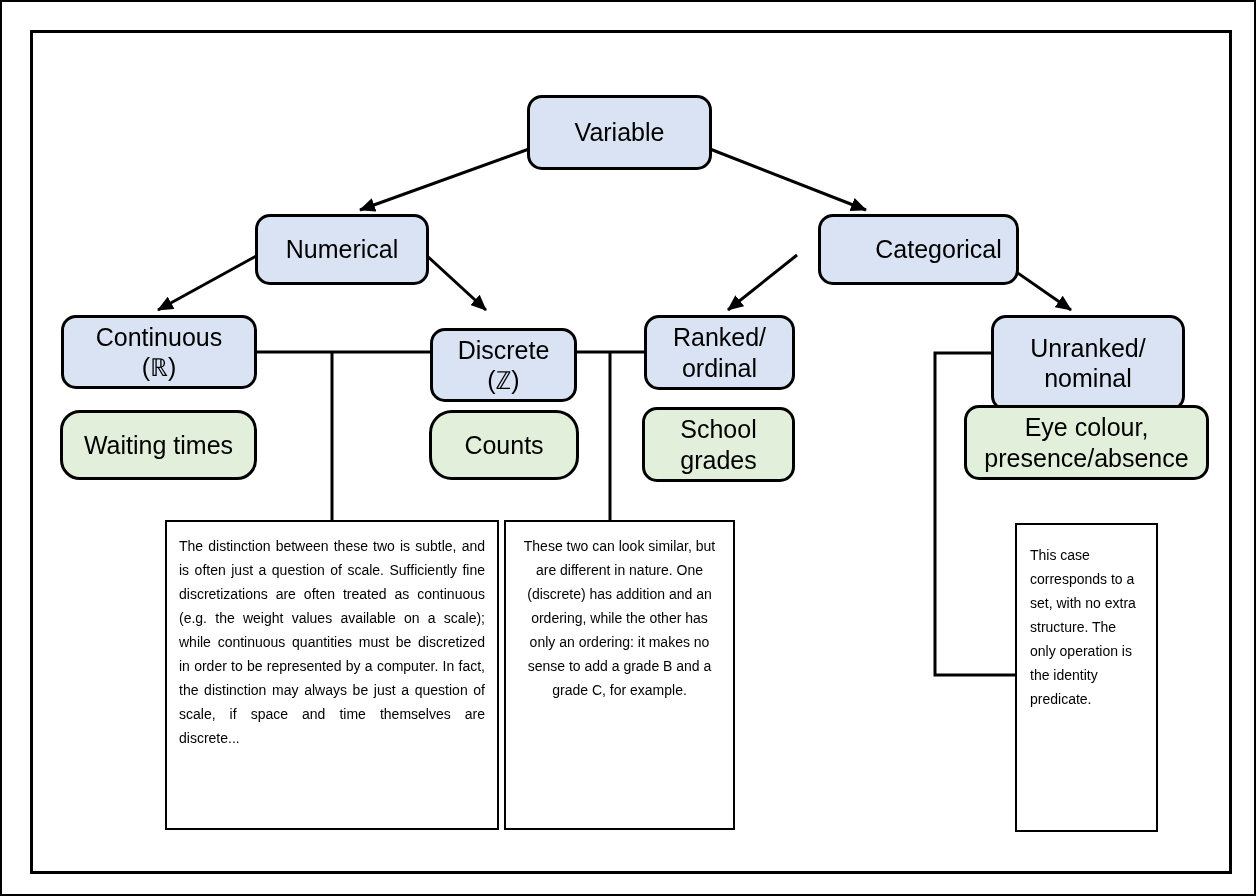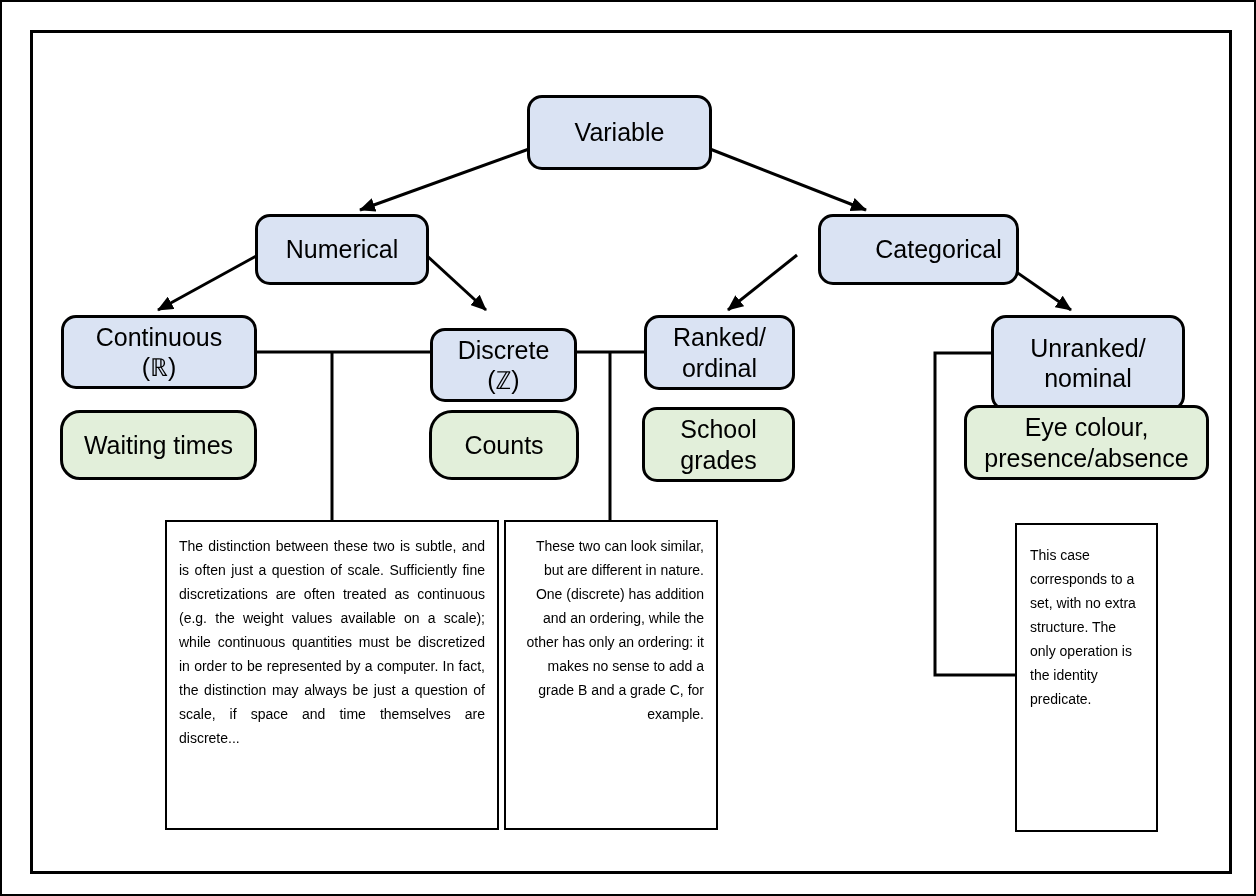--- a/index.html
+++ b/index.html
@@ -62,21 +62,21 @@
     position: absolute;
     z-index: 2;
     box-sizing: border-box;
     border: 2px solid #000000;
     background: #ffffff;
     font-size: 14px;
     line-height: 24px;
     padding: 12px 12px;
   }
   .note-left  { left:  163px; top: 518px; width: 334px; height: 310px; text-align: justify; }
-  .note-mid   { left:  502px; top: 518px; width: 214px; height: 310px; text-align: right; }
+  .note-mid   { left:  502px; top: 518px; width: 231px; height: 310px; text-align: center; }
   .note-right { left: 1013px; top: 521px; width: 143px; height: 309px; text-align: left; padding: 18px 13px; }
 </style>
 </head>
 <body>
 
 <div class="canvas">
   <div class="frame"></div>
 
   <svg class="connectors" viewBox="0 0 1256 896" xmlns="http://www.w3.org/2000/svg">
     <defs>

